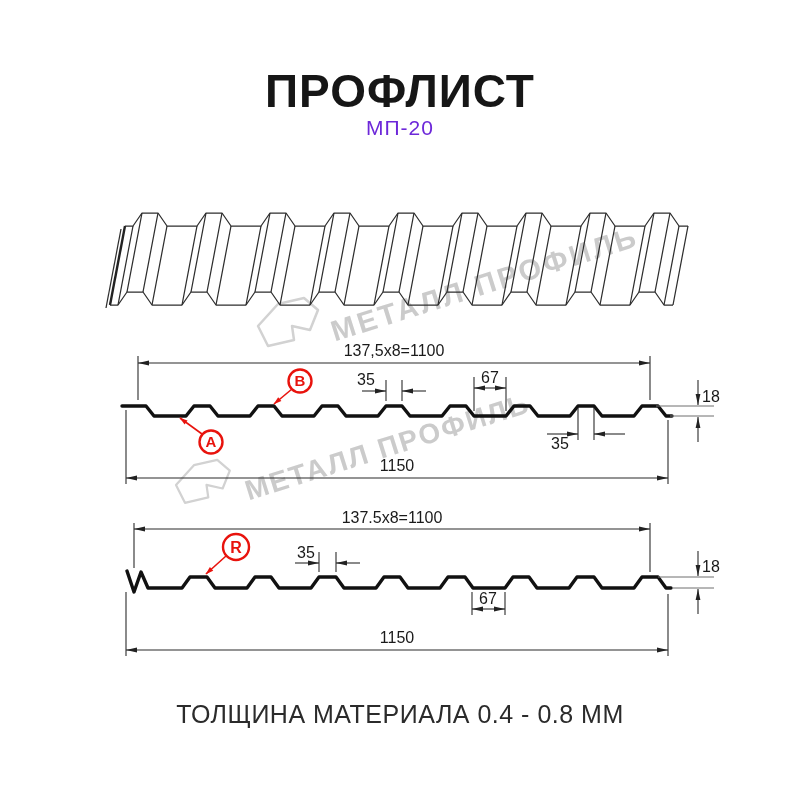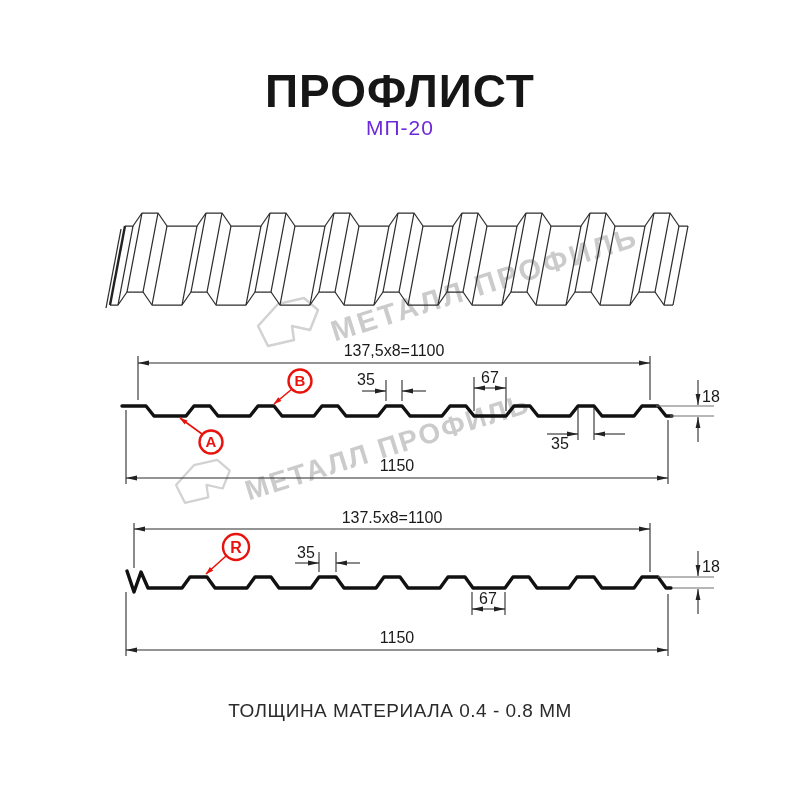--- a/index.html
+++ b/index.html
@@ -4,21 +4,21 @@
 <title>МП-20</title>
 <style>
   html,body{margin:0;padding:0;background:#fff;}
   #stage{position:relative;width:800px;height:800px;background:#ffffff;overflow:hidden;
          font-family:"Liberation Sans",sans-serif;}
   .hdr-title{position:absolute;left:0;top:64px;width:800px;text-align:center;
              font-size:46px;font-weight:700;letter-spacing:1px;color:#161616;}
   .hdr-sub{position:absolute;left:0;top:116px;width:800px;text-align:center;
            font-size:21px;font-weight:400;letter-spacing:1px;color:#6d28d9;}
   .footer-caption{position:absolute;left:0;top:700px;width:800px;text-align:center;
-                  font-size:19px;color:#2b2b2b;letter-spacing:.5px;}
+                  font-size:25px;color:#2b2b2b;letter-spacing:.5px;}
   svg{position:absolute;left:0;overflow:visible;}
   #sheet3d{top:188px;z-index:2;}
   #profTop{top:340px;z-index:2;}
   #profBot{top:510px;z-index:2;}
   .prof{fill:none;stroke:#111;stroke-width:3.4;stroke-linejoin:round;stroke-linecap:round;}
   .p3d{fill:none;stroke:#2e2e2e;stroke-width:1.25;stroke-linejoin:round;}
   .p3dE{fill:none;stroke:#222;stroke-width:2.4;}
   .dim{stroke:#2b2b2b;stroke-width:1.1;fill:none;}
   .thin{stroke:#6e6e6e;stroke-width:1;fill:none;}
   .arr{fill:#222;}

